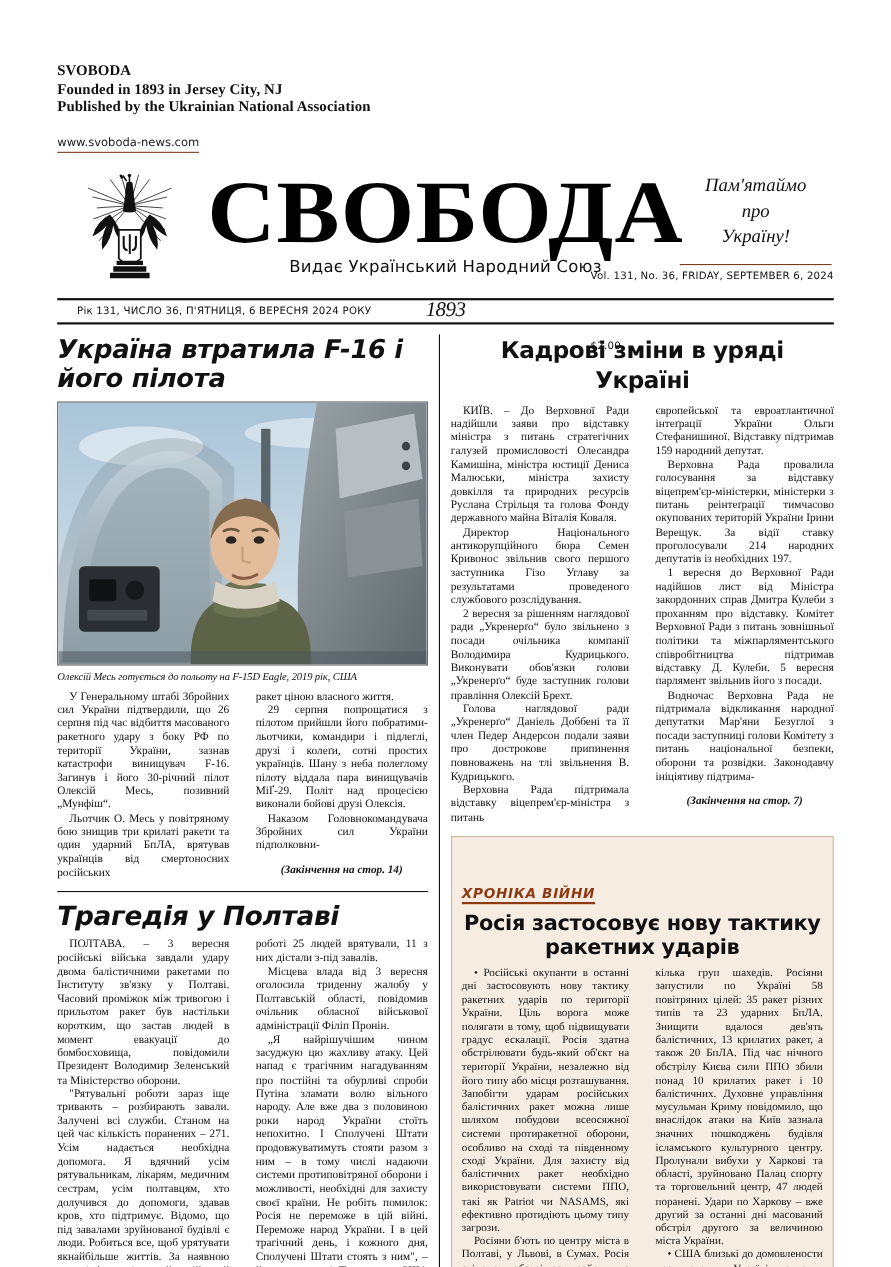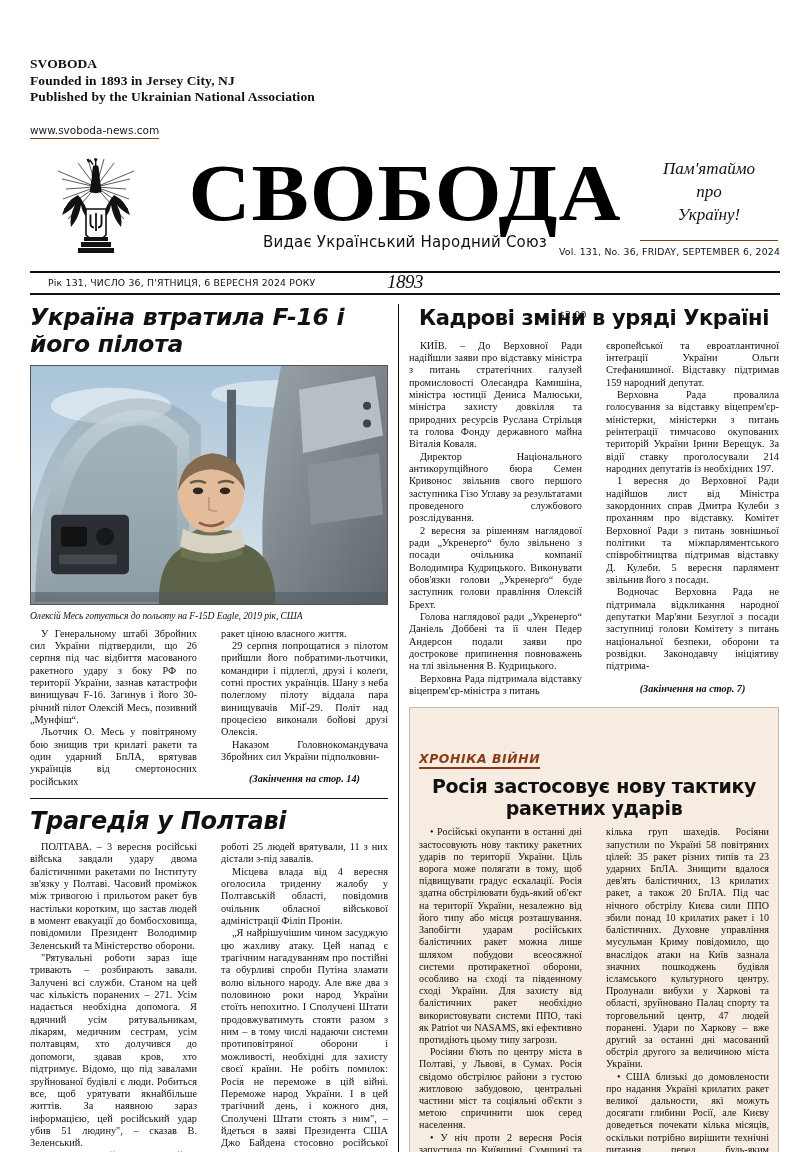--- a/index.html
+++ b/index.html
@@ -7,21 +7,21 @@
     margin: 0; padding: 0;
     background: #ffffff;
   }
   body {
     width: 810px; height: 1152px;
     font-family: "Liberation Serif", "DejaVu Serif", serif;
     color: #111;
     overflow: hidden;
     position: relative;
   }
-  .page { width: 810px; height: 1152px; position: relative; padding: 0 30px; }
+  .page { width: 810px; height: 1152px; position: relative; padding: 0 52px; }
 
   
   .ident { padding-top: 56px; }
   .ident div {
     font-family: "Liberation Serif", serif;
     font-weight: bold;
     font-size: 13.5px;
     line-height: 16.5px;
     letter-spacing: .1px;
   }
@@ -388,21 +388,21 @@
       <article>
         <h1 class="hl3">Трагедія у Полтаві</h1>
         <div class="cols2">
           <div>
             <p class="body">ПОЛТАВА. – 3 вересня російські війська завдали удару двома балістичними ракетами по Інституту зв'язку у Полтаві. Часовий проміжок між тривогою і прильотом ракет був настільки коротким, що застав людей в момент евакуації до бомбосховища, повідомили Президент Володимир Зеленський та Міністерство оборони.</p>
             <p class="body">"Рятувальні роботи зараз іще тривають – розбирають завали. Залучені всі служби. Станом на цей час кількість поранених – 271. Усім надається необхідна допомога. Я вдячний усім рятувальникам, лікарям, медичним сестрам, усім полтавцям, хто долучився до допомоги, здавав кров, хто підтримує. Відомо, що під завалами зруйнованої будівлі є люди. Робиться все, щоб урятувати якнайбільше життів. За наявною зараз інформацією, цей російський удар убив 51 людину", – сказав В. Зеленський.</p>
             <p class="body">Завдяки швидкій та злагодженій</p>
           </div>
           <div>
             <p class="body noind">роботі 25 людей врятували, 11 з них дістали з-під завалів.</p>
-            <p class="body">Місцева влада від 4 вересня оголосила триденну жалобу у Полтавській області, повідомив очільник обласної військової адміністрації Філіп Пронін.</p>
+            <p class="body">Місцева влада від 3 вересня оголосила триденну жалобу у Полтавській області, повідомив очільник обласної військової адміністрації Філіп Пронін.</p>
             <p class="body">„Я найрішучішим чином засуджую цю жахливу атаку. Цей напад є трагічним нагадуванням про постійні та обурливі спроби Путіна зламати волю вільного народу. Але вже два з половиною роки народ України стоїть непохитно. І Сполучені Штати продовжуватимуть стояти разом з ним – в тому числі надаючи системи протиповітряної оборони і можливості, необхідні для захисту своєї країни. Не робіть помилок: Росія не переможе в цій війні. Переможе народ України. І в цей трагічний день, і кожного дня, Сполучені Штати стоять з ним", – йдеться в заяві Президента США Джо Байдена стосовно російської ракетної атаки на Полтаву.</p>
 
           </div>
         </div>
       </article>
 
     </div>
 
     <div class="vdiv"></div>
 

